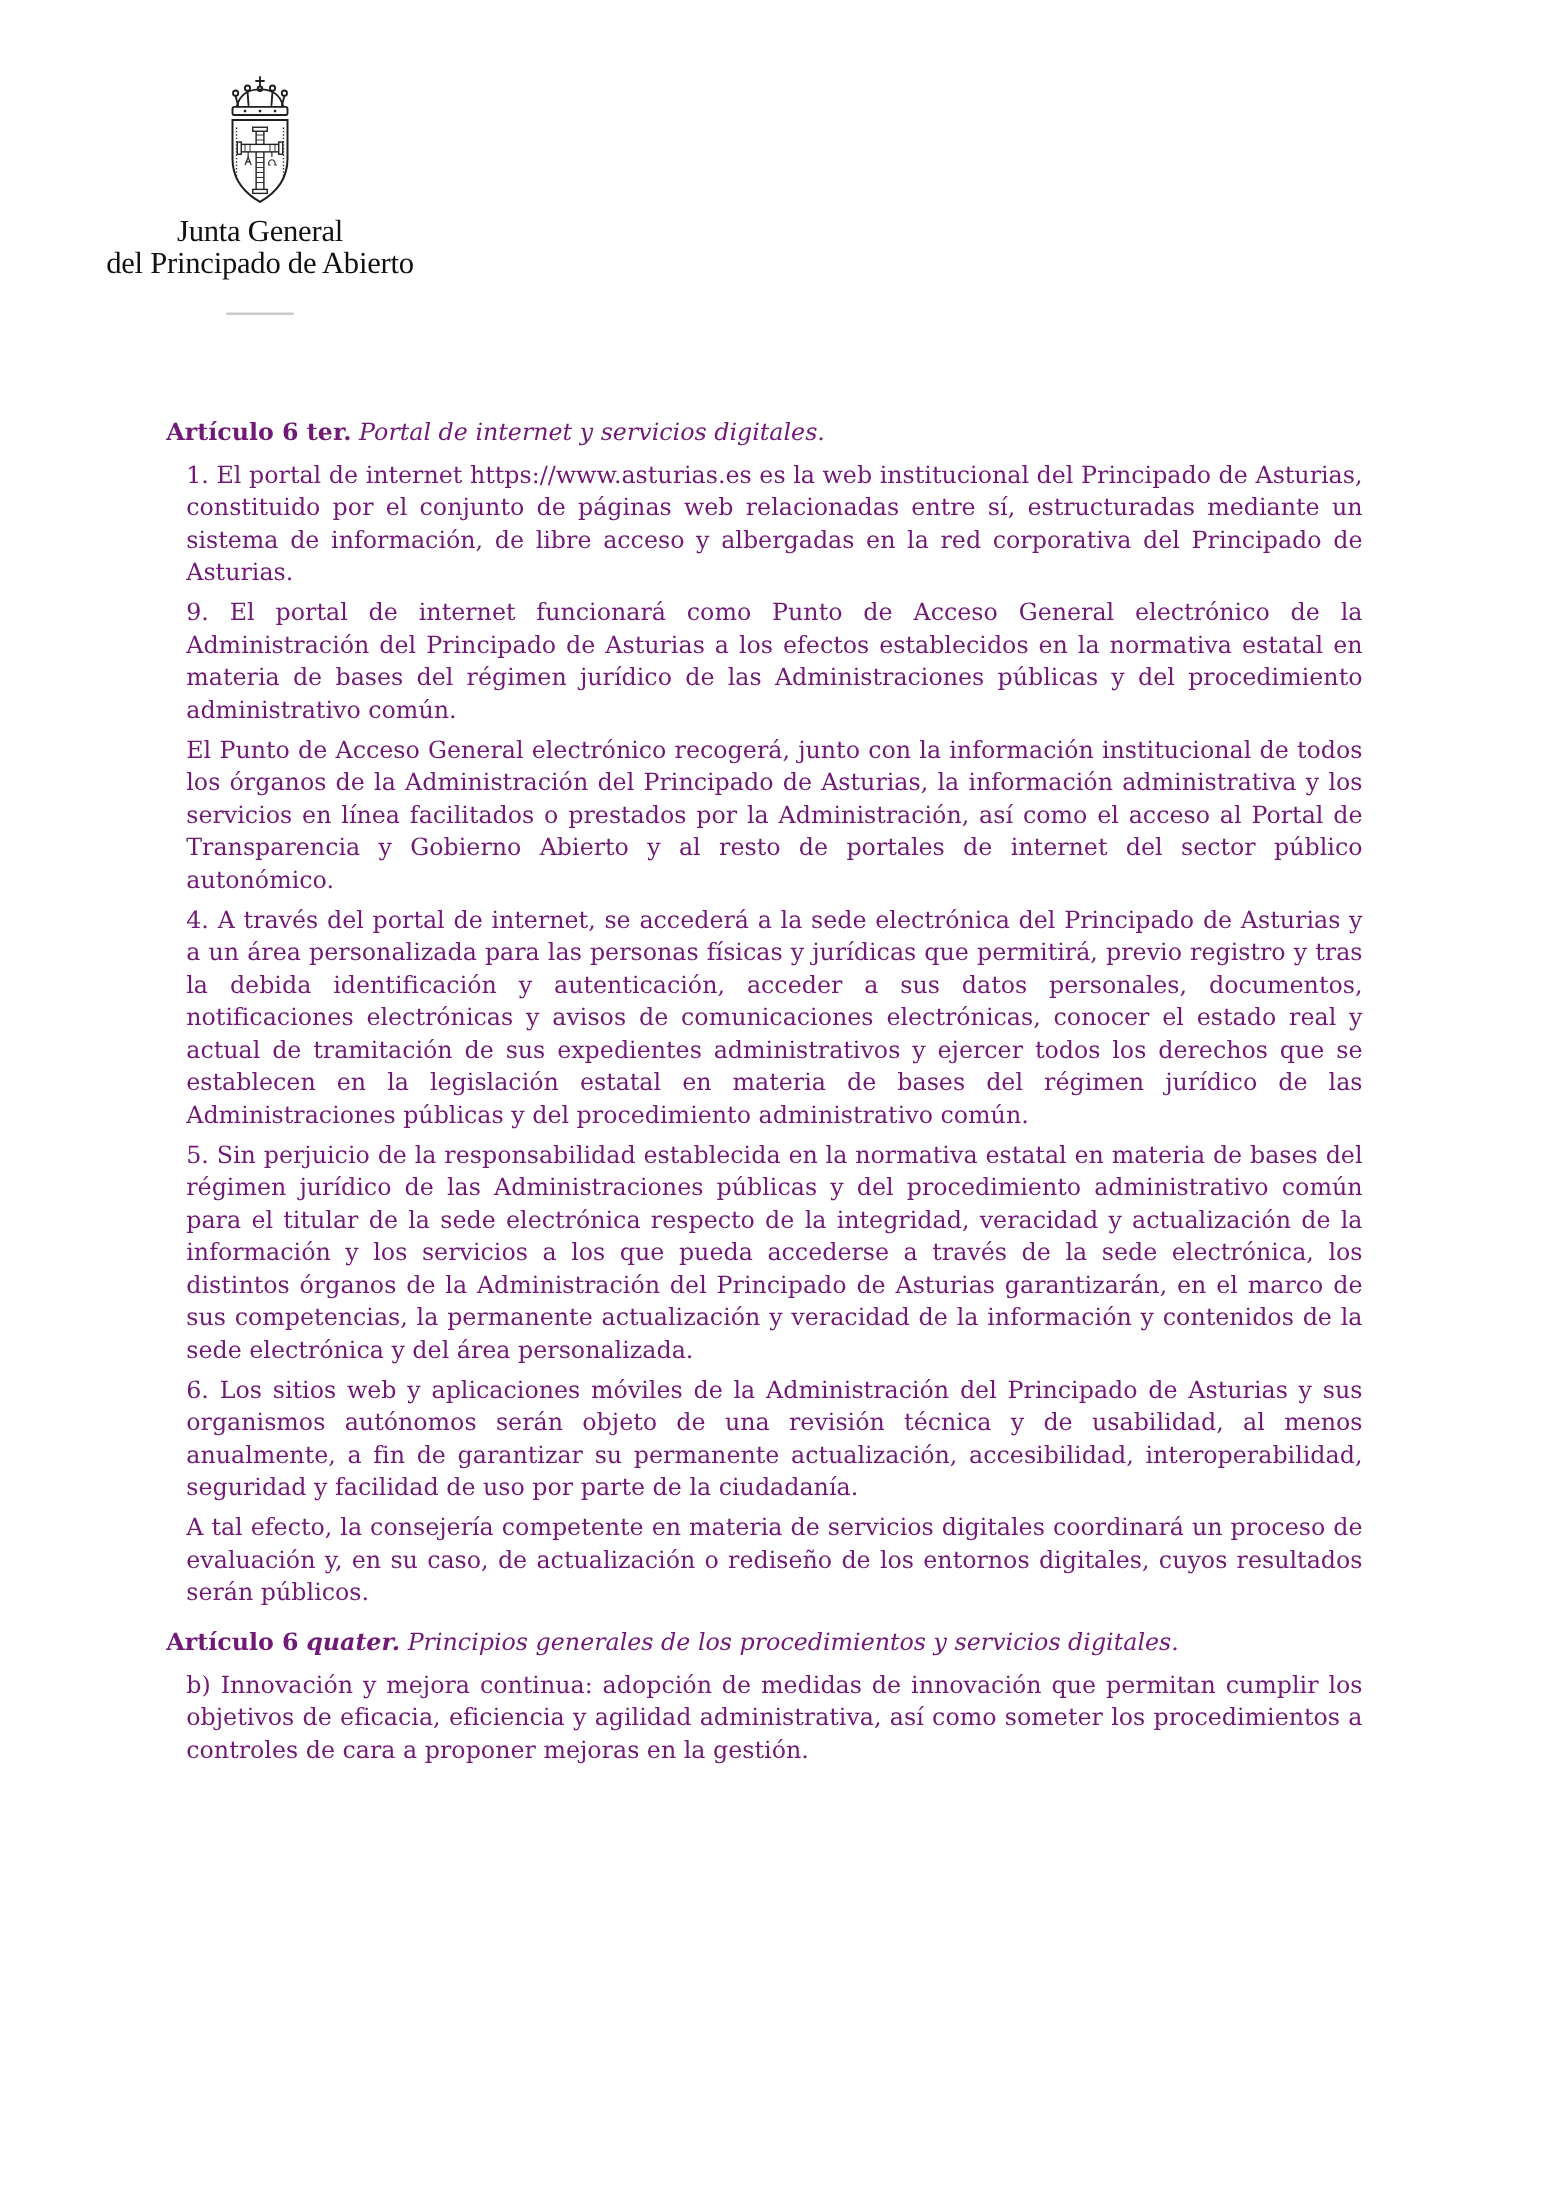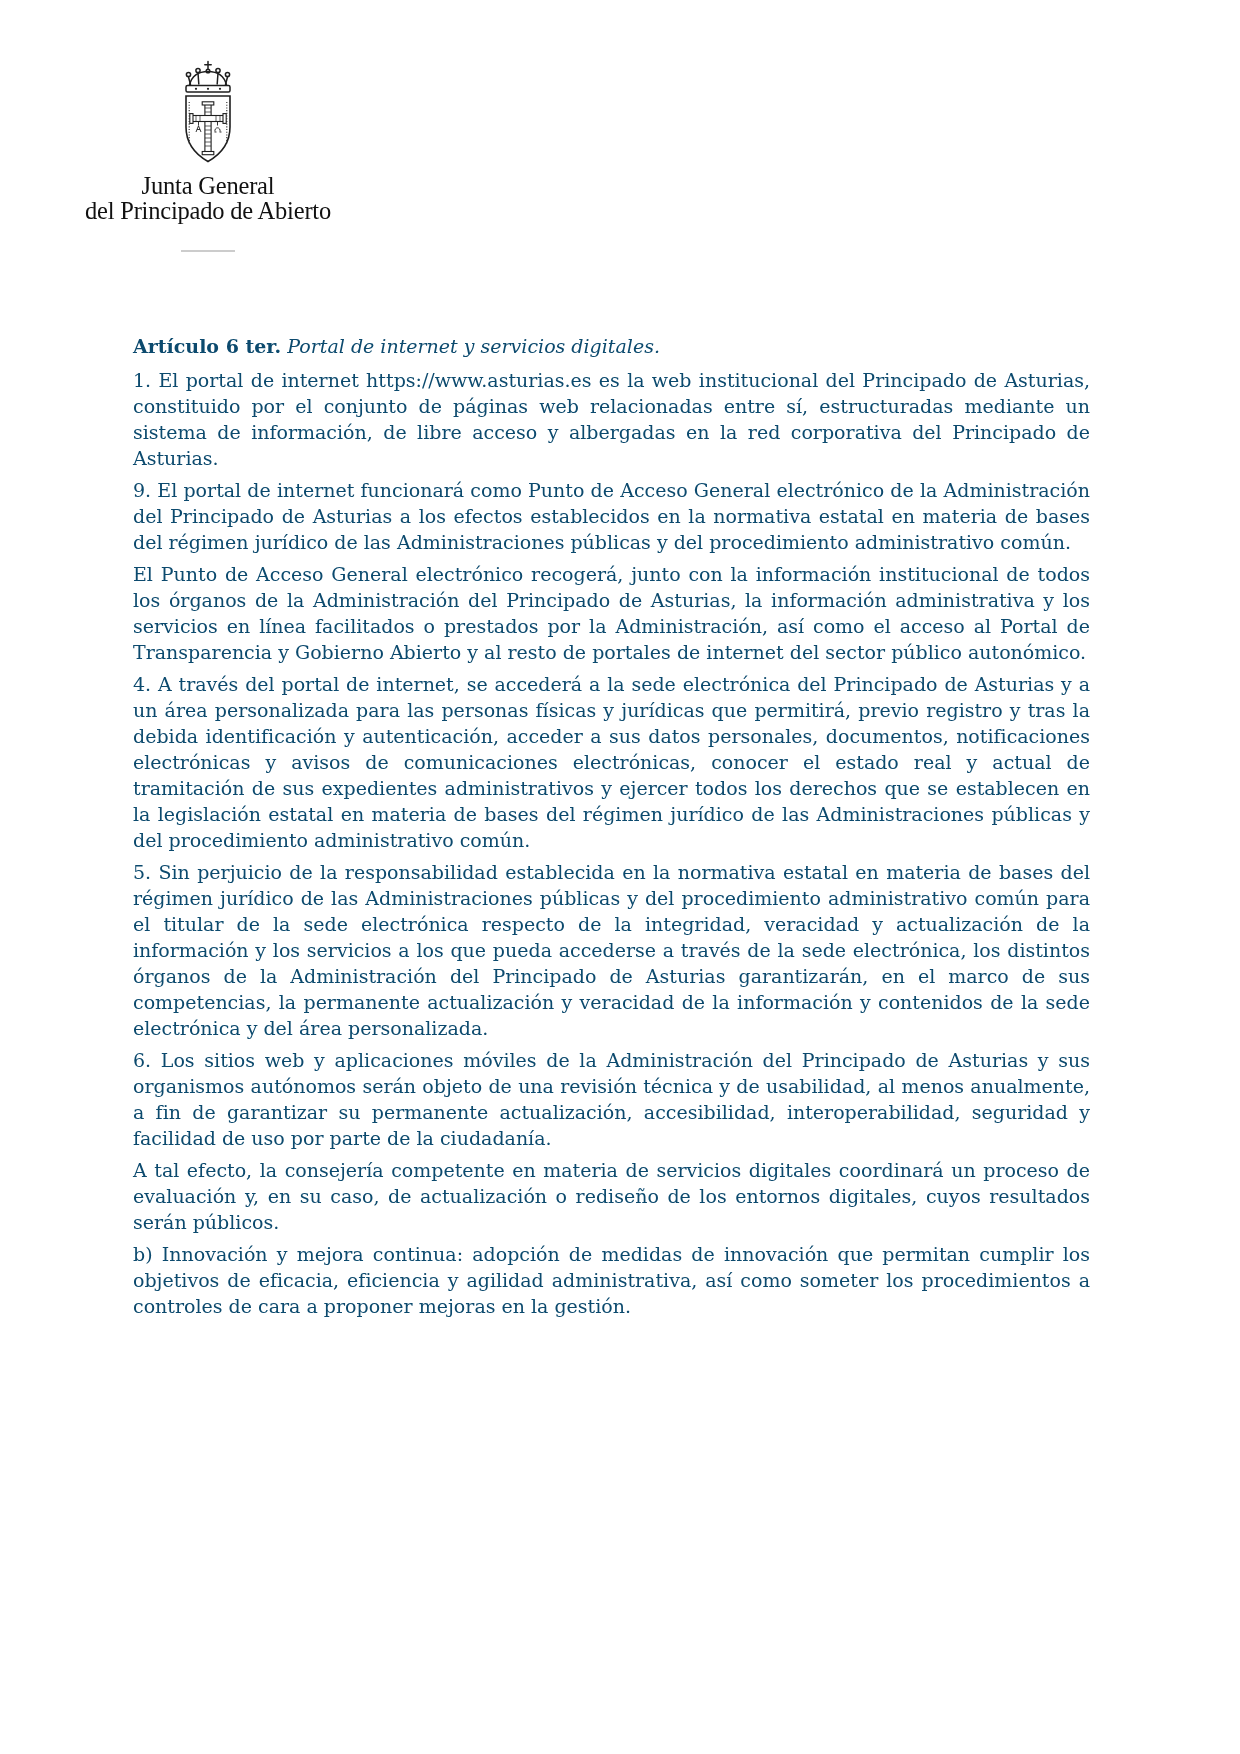--- a/index.html
+++ b/index.html
@@ -40,23 +40,23 @@
 
   
   .doc-body {
     position: absolute;
     top: 333px;
     left: 133px;
     width: 957px;
     font-size: 19px;
     line-height: 26px;
     text-align: justify;
-    color: #0c4a6e;
+    color: #701a75;
   }
-  .doc-body p { margin: 0 0 6px 0; }
+  .doc-body p { margin: 0 0 6px 16px; }
   p.article-heading {
     text-align: left;
     margin: 0 0 8px 0;
   }
   p.article-heading.second { margin-top: 14px; }
   .article-heading strong { font-weight: bold; font-style: normal; }
   .article-heading strong.latin { font-weight: bold; font-style: italic; }
   .article-heading em { font-style: italic; font-weight: normal; }
 
   
@@ -137,20 +137,21 @@
     <p class="article-heading"><strong>Artículo 6 ter.</strong> <em>Portal de internet y servicios digitales.</em></p>
 
     <p>1. El portal de internet https://www.asturias.es es la web institucional del Principado de Asturias, constituido por el conjunto de páginas web relacionadas entre sí, estructuradas mediante un sistema de información, de libre acceso y albergadas en la red corporativa del Principado de Asturias.</p>
     <p>9. El portal de internet funcionará como Punto de Acceso General electrónico de la Administración del Principado de Asturias a los efectos establecidos en la normativa estatal en materia de bases del régimen jurídico de las Administraciones públicas y del procedimiento administrativo común.</p>
     <p>El Punto de Acceso General electrónico recogerá, junto con la información institucional de todos los órganos de la Administración del Principado de Asturias, la información administrativa y los servicios en línea facilitados o prestados por la Administración, así como el acceso al Portal de Transparencia y Gobierno Abierto y al resto de portales de internet del sector público autonómico.</p>
     <p>4. A través del portal de internet, se accederá a la sede electrónica del Principado de Asturias y a un área personalizada para las personas físicas y jurídicas que permitirá, previo registro y tras la debida identificación y autenticación, acceder a sus datos personales, documentos, notificaciones electrónicas y avisos de comunicaciones electrónicas, conocer el estado real y actual de tramitación de sus expedientes administrativos y ejercer todos los derechos que se establecen en la legislación estatal en materia de bases del régimen jurídico de las Administraciones públicas y del procedimiento administrativo común.</p>
     <p>5. Sin perjuicio de la responsabilidad establecida en la normativa estatal en materia de bases del régimen jurídico de las Administraciones públicas y del procedimiento administrativo común para el titular de la sede electrónica respecto de la integridad, veracidad y actualización de la información y los servicios a los que pueda accederse a través de la sede electrónica, los distintos órganos de la Administración del Principado de Asturias garantizarán, en el marco de sus competencias, la permanente actualización y veracidad de la información y contenidos de la sede electrónica y del área personalizada.</p>
     <p>6. Los sitios web y aplicaciones móviles de la Administración del Principado de Asturias y sus organismos autónomos serán objeto de una revisión técnica y de usabilidad, al menos anualmente, a fin de garantizar su permanente actualización, accesibilidad, interoperabilidad, seguridad y facilidad de uso por parte de la ciudadanía.</p>
     <p>A tal efecto, la consejería competente en materia de servicios digitales coordinará un proceso de evaluación y, en su caso, de actualización o rediseño de los entornos digitales, cuyos resultados serán públicos.</p>
 
+    <p class="article-heading second"><strong>Artículo 6</strong> <strong class="latin">quater.</strong> <em>Principios generales de los procedimientos y servicios digitales.</em></p>
 
     <p>b) Innovación y mejora continua: adopción de medidas de innovación que permitan cumplir los objetivos de eficacia, eficiencia y agilidad administrativa, así como someter los procedimientos a controles de cara a proponer mejoras en la gestión.</p>
 
   </main>
 
   <footer class="page-footer">
     <span>7</span>
   </footer>
 
 </div>

